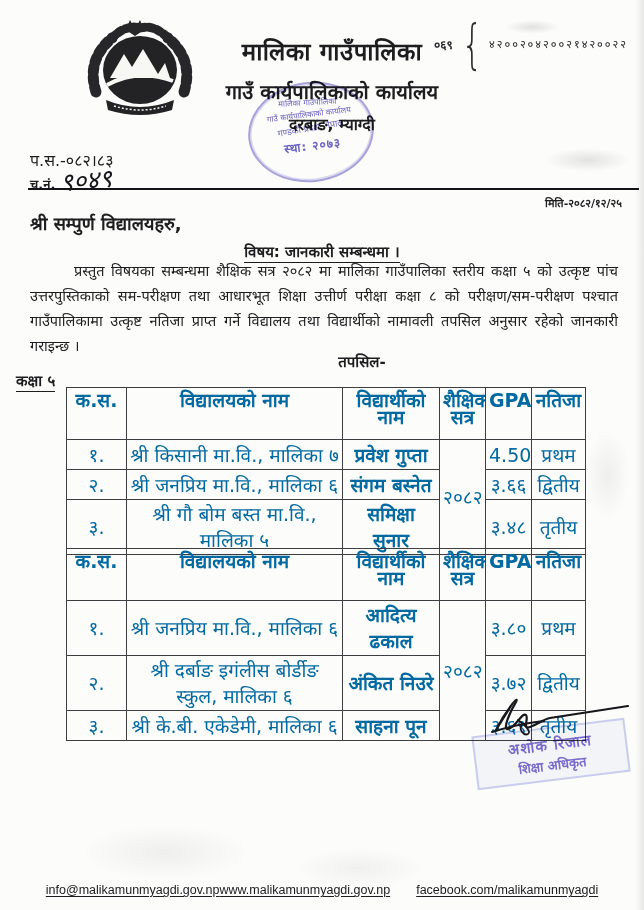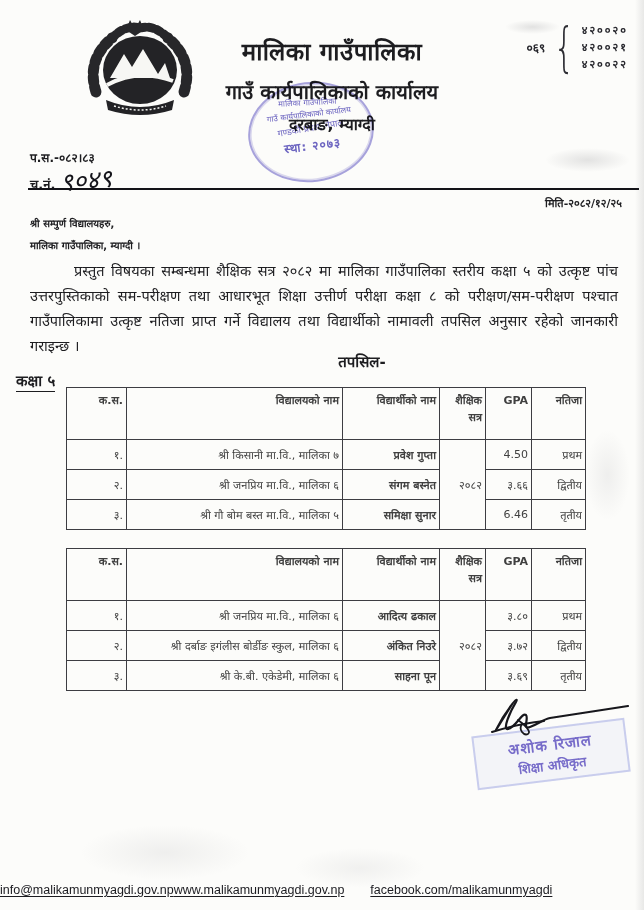--- a/index.html
+++ b/index.html
@@ -10,72 +10,72 @@
   }
   
   .emblem{position:absolute;left:80px;top:18px;width:120px;height:108px;}
   .head-block{position:absolute;left:162px;top:34px;width:340px;text-align:center;z-index:1;}
   .head-title{font-size:24px;font-weight:700;letter-spacing:.5px;}
   .head-office{font-size:20px;font-weight:700;margin-top:11px;}
   .head-addr{font-size:16px;font-weight:700;margin-top:8px;}
   .phone{position:absolute;top:22px;right:16px;display:flex;align-items:center;color:#26262c;z-index:1;}
   .phone-code{font-size:12px;font-weight:600;margin-right:2px;}
   .phone-brace{font-size:54px;font-weight:200;line-height:.85;transform:scaleX(.62);color:#2c2c32;}
-  .phone-list{display:flex;flex-direction:column;font-size:11px;font-weight:700;letter-spacing:2px;line-height:17px;}
+  .phone-list{display:flex;flex-direction:row;font-size:11px;font-weight:400;letter-spacing:2px;line-height:17px;}
   
   .hstamp{
     position:absolute;left:248px;top:82px;width:122px;height:96px;z-index:2;
     border:2px solid rgba(99,90,198,.55);border-radius:50%;
     box-shadow:inset 0 0 0 1.5px rgba(99,90,198,.22);
     transform:rotate(-7deg);color:rgba(88,78,188,.88);text-align:center;
     mix-blend-mode:multiply;
   }
   .hstamp .s1{font-size:8px;margin-top:12px;transform:rotate(4deg);}
   .hstamp .s2{font-size:8px;margin-top:1px;}
   .hstamp .s3{font-size:9px;margin-top:2px;transform:rotate(-3deg);}
   .hstamp .s4{font-size:12px;font-weight:700;margin-top:3px;letter-spacing:1px;}
   
-  .ref-ps{position:absolute;left:30px;top:149px;font-size:12px;font-weight:700;}
+  .ref-ps{position:absolute;left:30px;top:149px;font-size:16px;font-weight:400;}
   .ref-cn{position:absolute;left:30px;top:162px;font-size:13px;font-weight:700;}
   .ref-cn-val{display:inline-block;font-family:"DejaVu Serif",serif;font-style:italic;font-weight:400;
     font-size:25px;transform:rotate(-5deg);margin-left:5px;color:#14141a;}
   .hline{position:absolute;left:28px;right:5px;top:188px;border-top:2.2px solid #131318;}
   .date-line{position:absolute;right:22px;top:195px;font-size:11px;font-weight:700;}
   
-  .recipient{position:absolute;left:30px;top:213px;font-size:10px;font-weight:700;line-height:22px;}
+  .recipient{position:absolute;left:30px;top:213px;font-size:18px;font-weight:700;line-height:22px;}
   .subject-wrap{position:absolute;left:0;top:241px;width:100%;text-align:center;}
   .subject{font-size:15px;font-weight:700;border-bottom:1.6px solid #1d1d20;padding-bottom:1px;}
   .body-par{position:absolute;left:30px;right:26px;top:259px;font-size:14.5px;line-height:25px;
     text-align:justify;text-indent:44px;font-weight:500;}
   .tapasil{position:absolute;left:0;top:351px;width:100%;text-align:center;font-size:15px;font-weight:700;padding-left:40px;}
   .sec-title{position:absolute;left:16px;width:100%;font-size:15px;font-weight:700;}
   .sec1{top:370px;}
   .sec2{top:521px;}
   .sec-title span{border-bottom:1.6px solid #1d1d20;padding-bottom:1px;}
   
   table.dtable{position:absolute;left:66px;width:519px;border-collapse:collapse;table-layout:fixed;background:transparent;}
   .tbl1{top:387px;}
   .tbl2{top:548px;}
-  .dtable th,.dtable td{border:1.6px solid #3d3d42;text-align:right;padding:1px 3px;
-    font-size:11px;color:#404040;overflow:hidden;}
+  .dtable th,.dtable td{border:1.6px solid #3d3d42;text-align:center;padding:1px 3px;
+    font-size:19px;color:#0369a1;overflow:hidden;}
   .dtable th{height:46px;vertical-align:top;font-weight:700;padding-top:4px;line-height:17px;}
   .dtable td{height:27px;vertical-align:middle;}
   .col-student{font-weight:700;}
   
   .sig-svg{position:absolute;left:458px;top:690px;z-index:2;}
   .sstamp{
     position:absolute;left:474px;top:727px;width:142px;padding:5px 4px;z-index:1;
     transform:rotate(-7deg);text-align:center;color:rgba(110,98,202,.92);
     border:2px solid rgba(140,150,226,.40);background:rgba(168,178,235,.10);
     font-weight:700;mix-blend-mode:multiply;
   }
   .sstamp .sn{font-size:15px;letter-spacing:1px;}
   .sstamp .st{font-size:13px;margin-top:2px;}
   
-  .footer{position:absolute;left:0;bottom:13px;width:100%;text-align:left;font-size:12.5px;color:#1b1b20;
+  .footer{position:absolute;left:0;bottom:13px;width:100%;text-align:center;font-size:12.5px;color:#1b1b20;
     font-family:"Liberation Sans","DejaVu Sans",sans-serif;}
   .footer .lnk{text-decoration:underline;text-underline-offset:2px;}
   .footer .gap{display:inline-block;width:26px;}
   
   .edge-r{position:absolute;right:0;top:0;width:9px;height:100%;
     background:linear-gradient(to left,rgba(110,110,115,.14),rgba(110,110,115,0));}
   .smudge{position:absolute;border-radius:50%;pointer-events:none;}
   .sm1{left:545px;top:148px;width:85px;height:24px;background:radial-gradient(closest-side,rgba(110,110,115,.18),transparent);}
   .sm2{left:505px;top:20px;width:55px;height:14px;background:radial-gradient(closest-side,rgba(120,120,125,.20),transparent);}
   .sm3{left:80px;top:825px;width:170px;height:55px;background:radial-gradient(closest-side,rgba(120,120,125,.10),transparent);}
@@ -127,23 +127,25 @@
   <div class="ref-ps">प.स.-०८२।८३</div>
   <div class="ref-cn">
     <span>च.नं.</span><span class="ref-cn-val">९०४९</span>
   </div>
   <div class="hline"></div>
 
   <div class="date-line">मिति-२०८२/१२/२५</div>
 
   <div class="recipient">
     <div>श्री सम्पुर्ण विद्यालयहरु,</div>
-    <div>मालिका गाउँपालिका, म्याग्दी ।</div>
-  </div>
-
+  </div>
+
+  <div class="subject-wrap">
+    <span class="subject">विषय: जानकारी सम्बन्धमा ।</span>
+  </div>
 
   <div class="body-par">प्रस्तुत विषयका सम्बन्धमा शैक्षिक सत्र २०८२ मा मालिका गाउँपालिका स्तरीय कक्षा ५ को उत्कृष्ट पांच उत्तरपुस्तिकाको सम-परीक्षण तथा आधारभूत शिक्षा उत्तीर्ण परीक्षा कक्षा ८ को परीक्षण/सम-परीक्षण पश्चात गाउँपालिकामा उत्कृष्ट नतिजा प्राप्त गर्ने विद्यालय तथा विद्यार्थीको नामावली तपसिल अनुसार रहेको जानकारी गराइन्छ ।</div>
 
   <div class="tapasil">तपसिल-</div>
   <div class="sec-title sec1">
     <span>कक्षा ५</span>
   </div>
 
   <table class="dtable tbl1">
     <colgroup>
@@ -175,21 +177,21 @@
       <td>२.</td>
       <td>श्री जनप्रिय मा.वि., मालिका ६</td>
       <td class="col-student">संगम बस्नेत</td>
       <td>३.६६</td>
       <td>द्वितीय</td>
     </tr>
     <tr>
       <td>३.</td>
       <td>श्री गौ बोम बस्त मा.वि., मालिका ५</td>
       <td class="col-student">समिक्षा सुनार</td>
-      <td>6.46</td>
+      <td>३.४८</td>
       <td>तृतीय</td>
     </tr>
   </tbody>
     </table>
 
 
   <table class="dtable tbl2">
     <colgroup>
         <col style="width:60px">
         <col style="width:216px">

